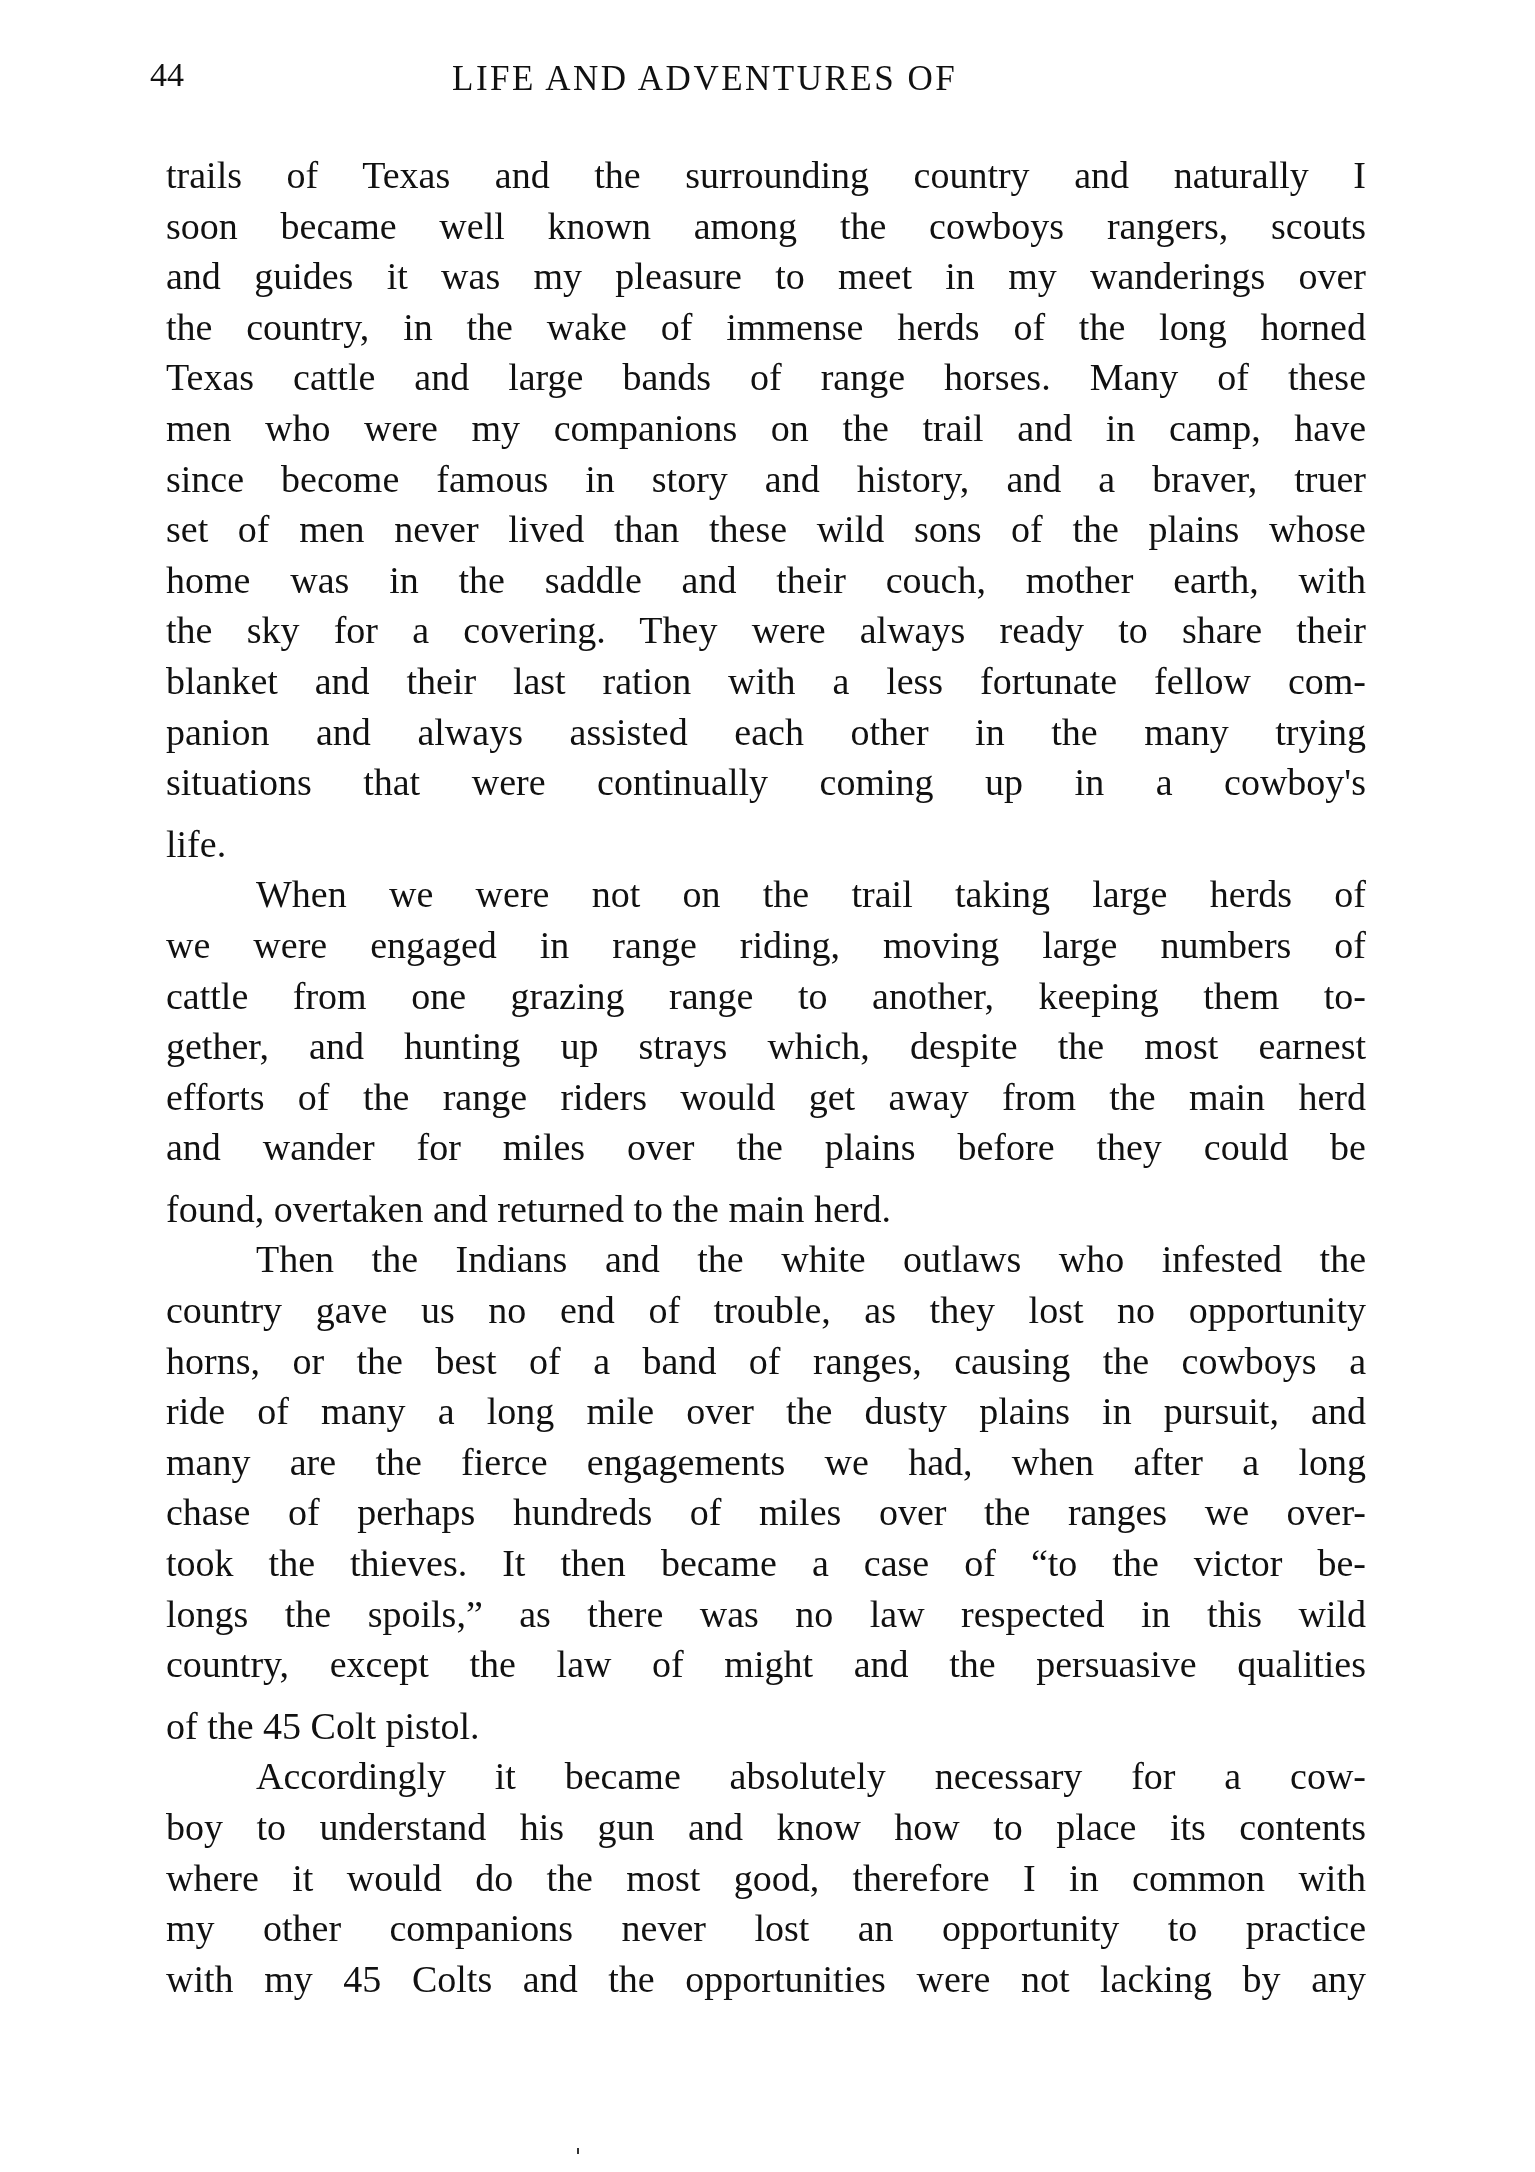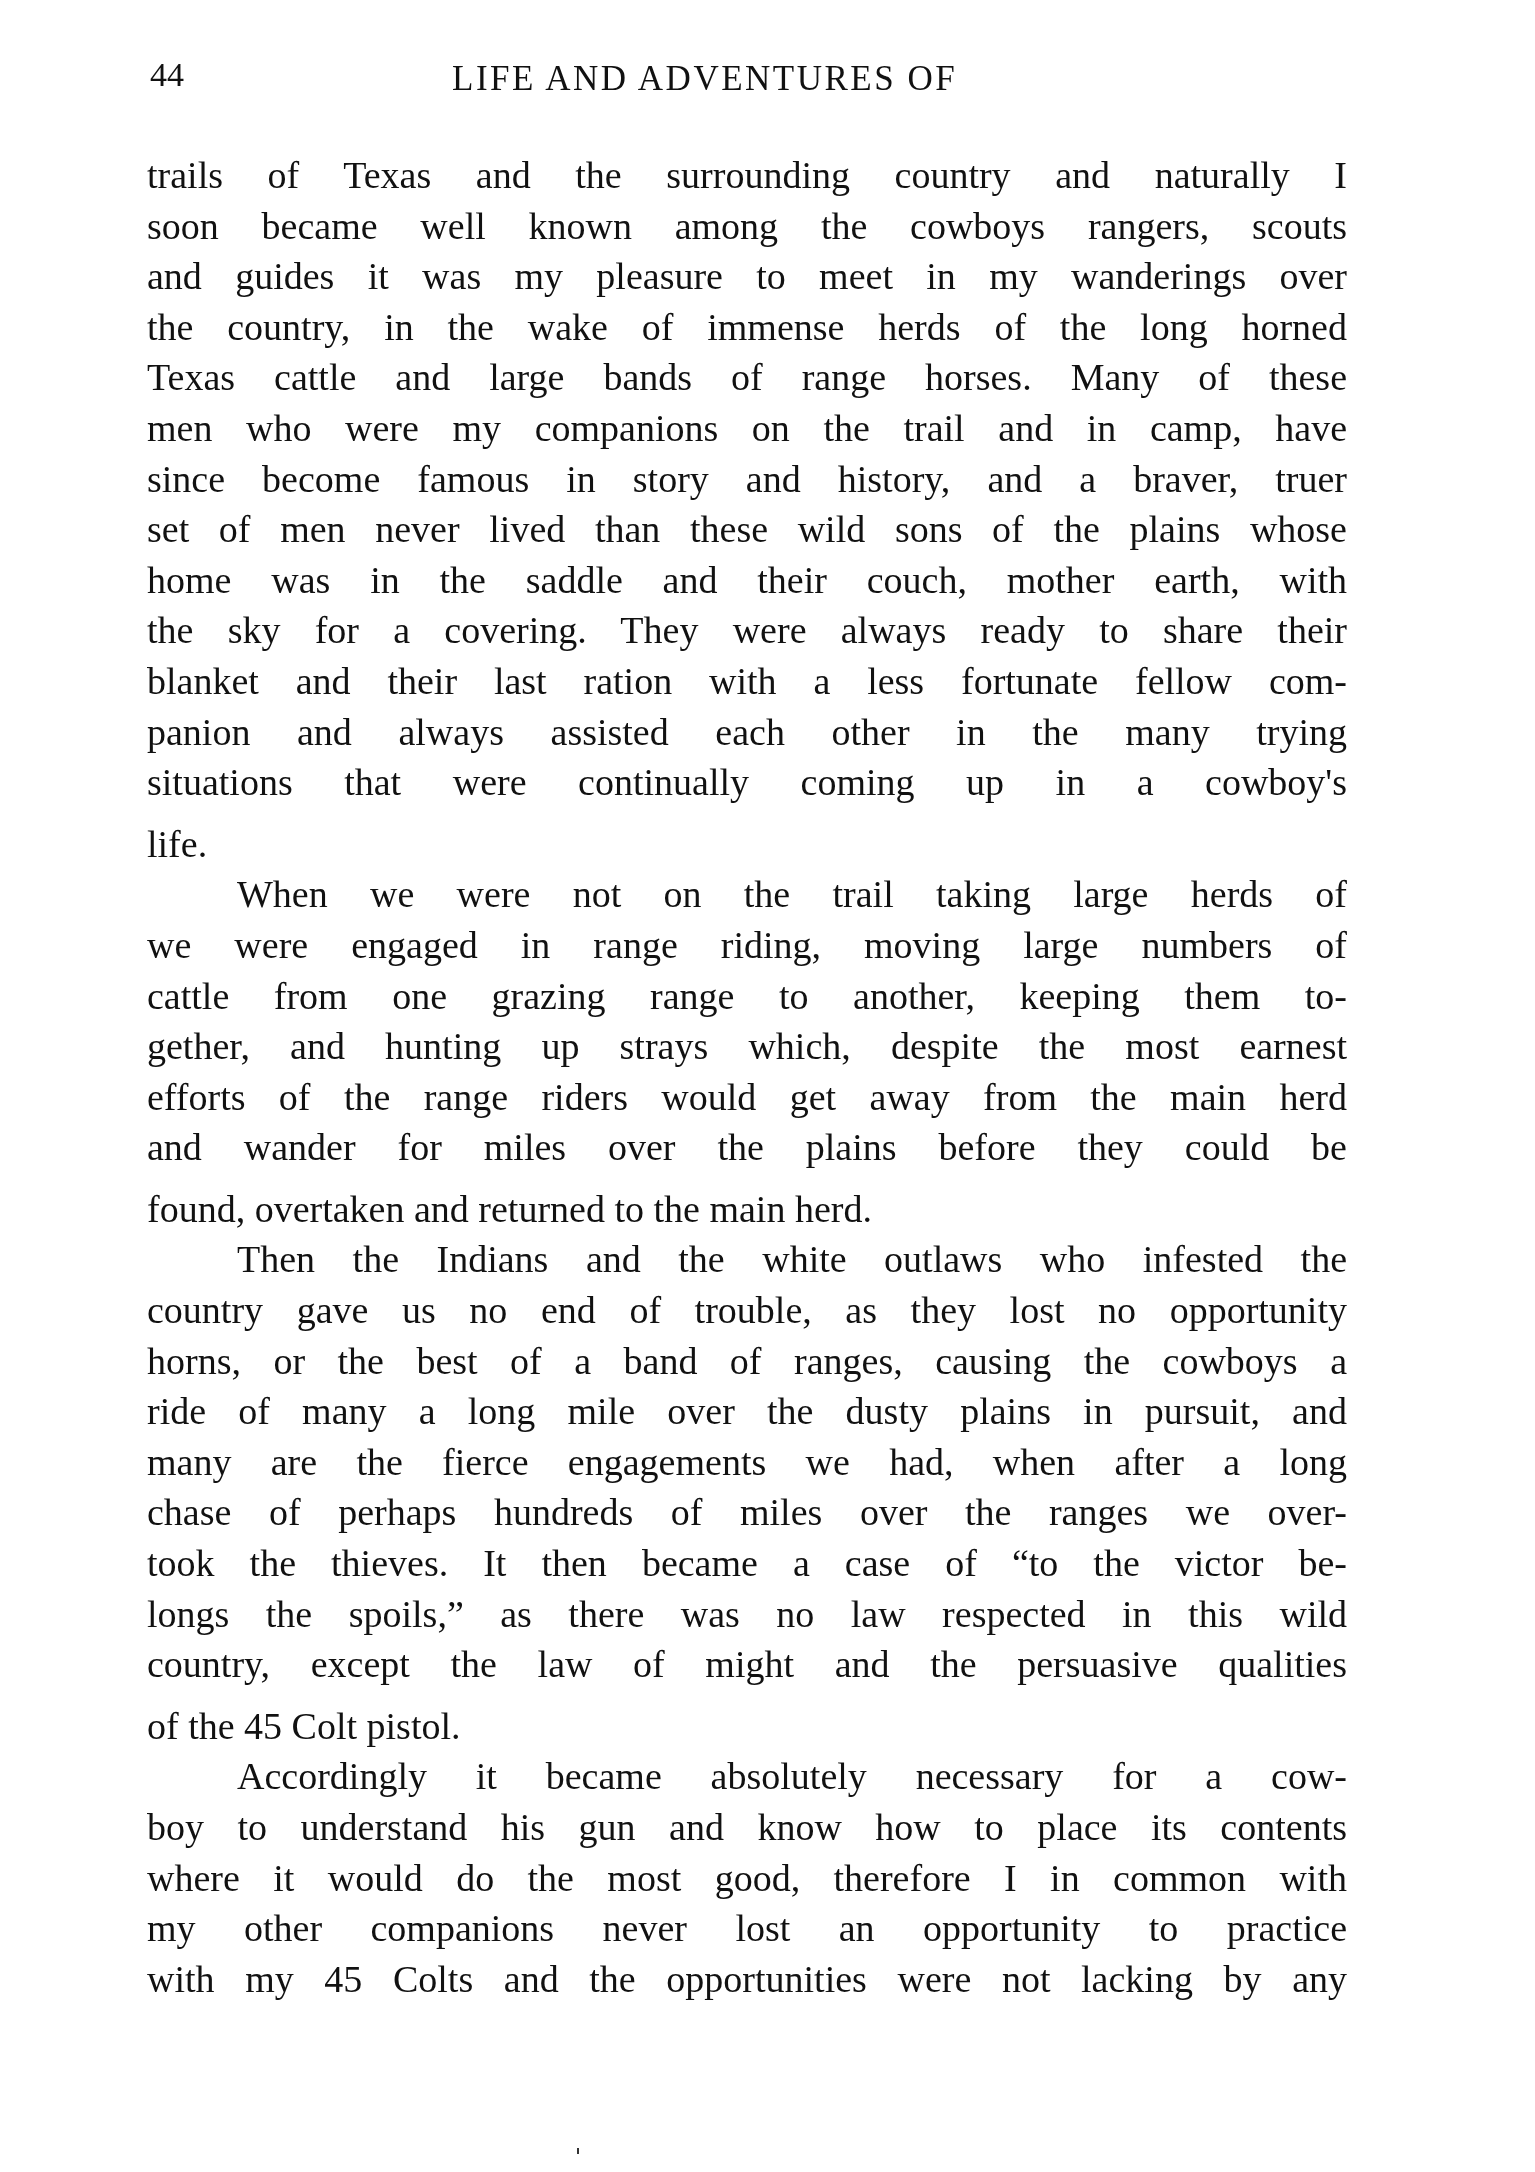--- a/index.html
+++ b/index.html
@@ -40,21 +40,21 @@
       position: absolute;
       left: 302px;
       top: 0;
       font-size: 35px;
       letter-spacing: 2.5px;
       white-space: nowrap;
       margin-top: 7px;
     }
     .body-text {
       position: absolute;
-      left: 147px;
+      left: 166px;
       top: 150px;
       width: 1200px;
     }
     .line {
       display: block;
       height: 50.6px;
       line-height: 50.6px;
       font-size: 38px;
       text-align: justify;
       text-align-last: justify;

